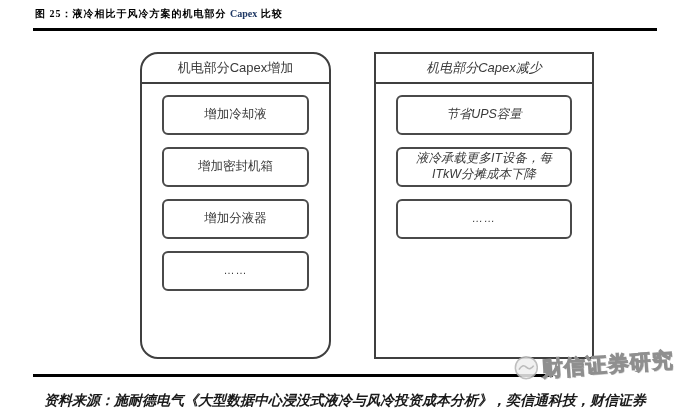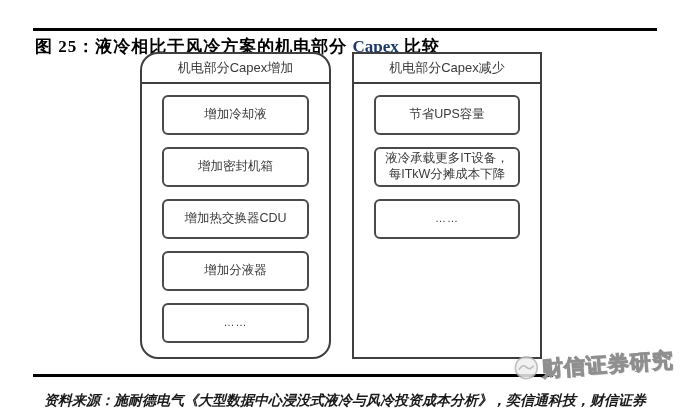--- a/index.html
+++ b/index.html
@@ -9,36 +9,36 @@
     width:684px; height:412px;
     background:#ffffff;
     overflow:hidden;
     font-family:"Liberation Sans", sans-serif;
   }
 
   
   .figure-title {
     position:absolute; left:35px; top:7px;
     font-family:"Liberation Serif", serif;
-    font-weight:bold; font-size:17px; color:#000000;
-    white-space:nowrap; letter-spacing:1px;margin-top:28px;
+    font-weight:bold; font-size:10px; color:#000000;
+    white-space:nowrap; letter-spacing:1px;
   }
   .title-en { color:#1f3864; letter-spacing:0; }
   .rule-top {
     position:absolute; left:33px; top:28px;
     width:624px; height:3px; background:#000000;
   }
 
   
   .panel {
     position:absolute; top:52px; height:307px;
     border:2px solid #3f3f3f; background:#ffffff;
   }
   .panel-left  { left:140px; width:191px;border-radius:18px; }
-  .panel-right { left:352px; width:190px; }
+  .panel-right { left:374px; width:220px;font-style:italic; }
   .panel-header {
     height:30px; border-bottom:2px solid #3f3f3f;
     display:flex; align-items:center; justify-content:center;
     font-size:13px; color:#3a3a3a; white-space:nowrap;
   }
   .panel-body {
     padding:11px 20px 0 20px;
     display:flex; flex-direction:column; gap:12px;
   }
   .node {
@@ -87,21 +87,20 @@
   <div class="figure-title">
     <span>图 25：</span><span>液冷相比于风冷方案的机电部分 </span><span class="title-en">Capex</span><span> 比较</span>
   </div>
   <div class="rule-top"></div>
 
   <div class="panel panel-left">
     <div class="panel-header">机电部分Capex增加</div>
     <div class="panel-body">
       <div class="node">增加冷却液</div>
       <div class="node">增加密封机箱</div>
-      <div class="node">增加热交换器CDU</div>
       <div class="node">增加分液器</div>
       <div class="node dots">……</div>
     </div>
   </div>
 
   <div class="panel panel-right">
     <div class="panel-header">机电部分Capex减少</div>
     <div class="panel-body">
       <div class="node">节省UPS容量</div>
       <div class="node">液冷承载更多IT设备，每ITkW分摊成本下降</div>

